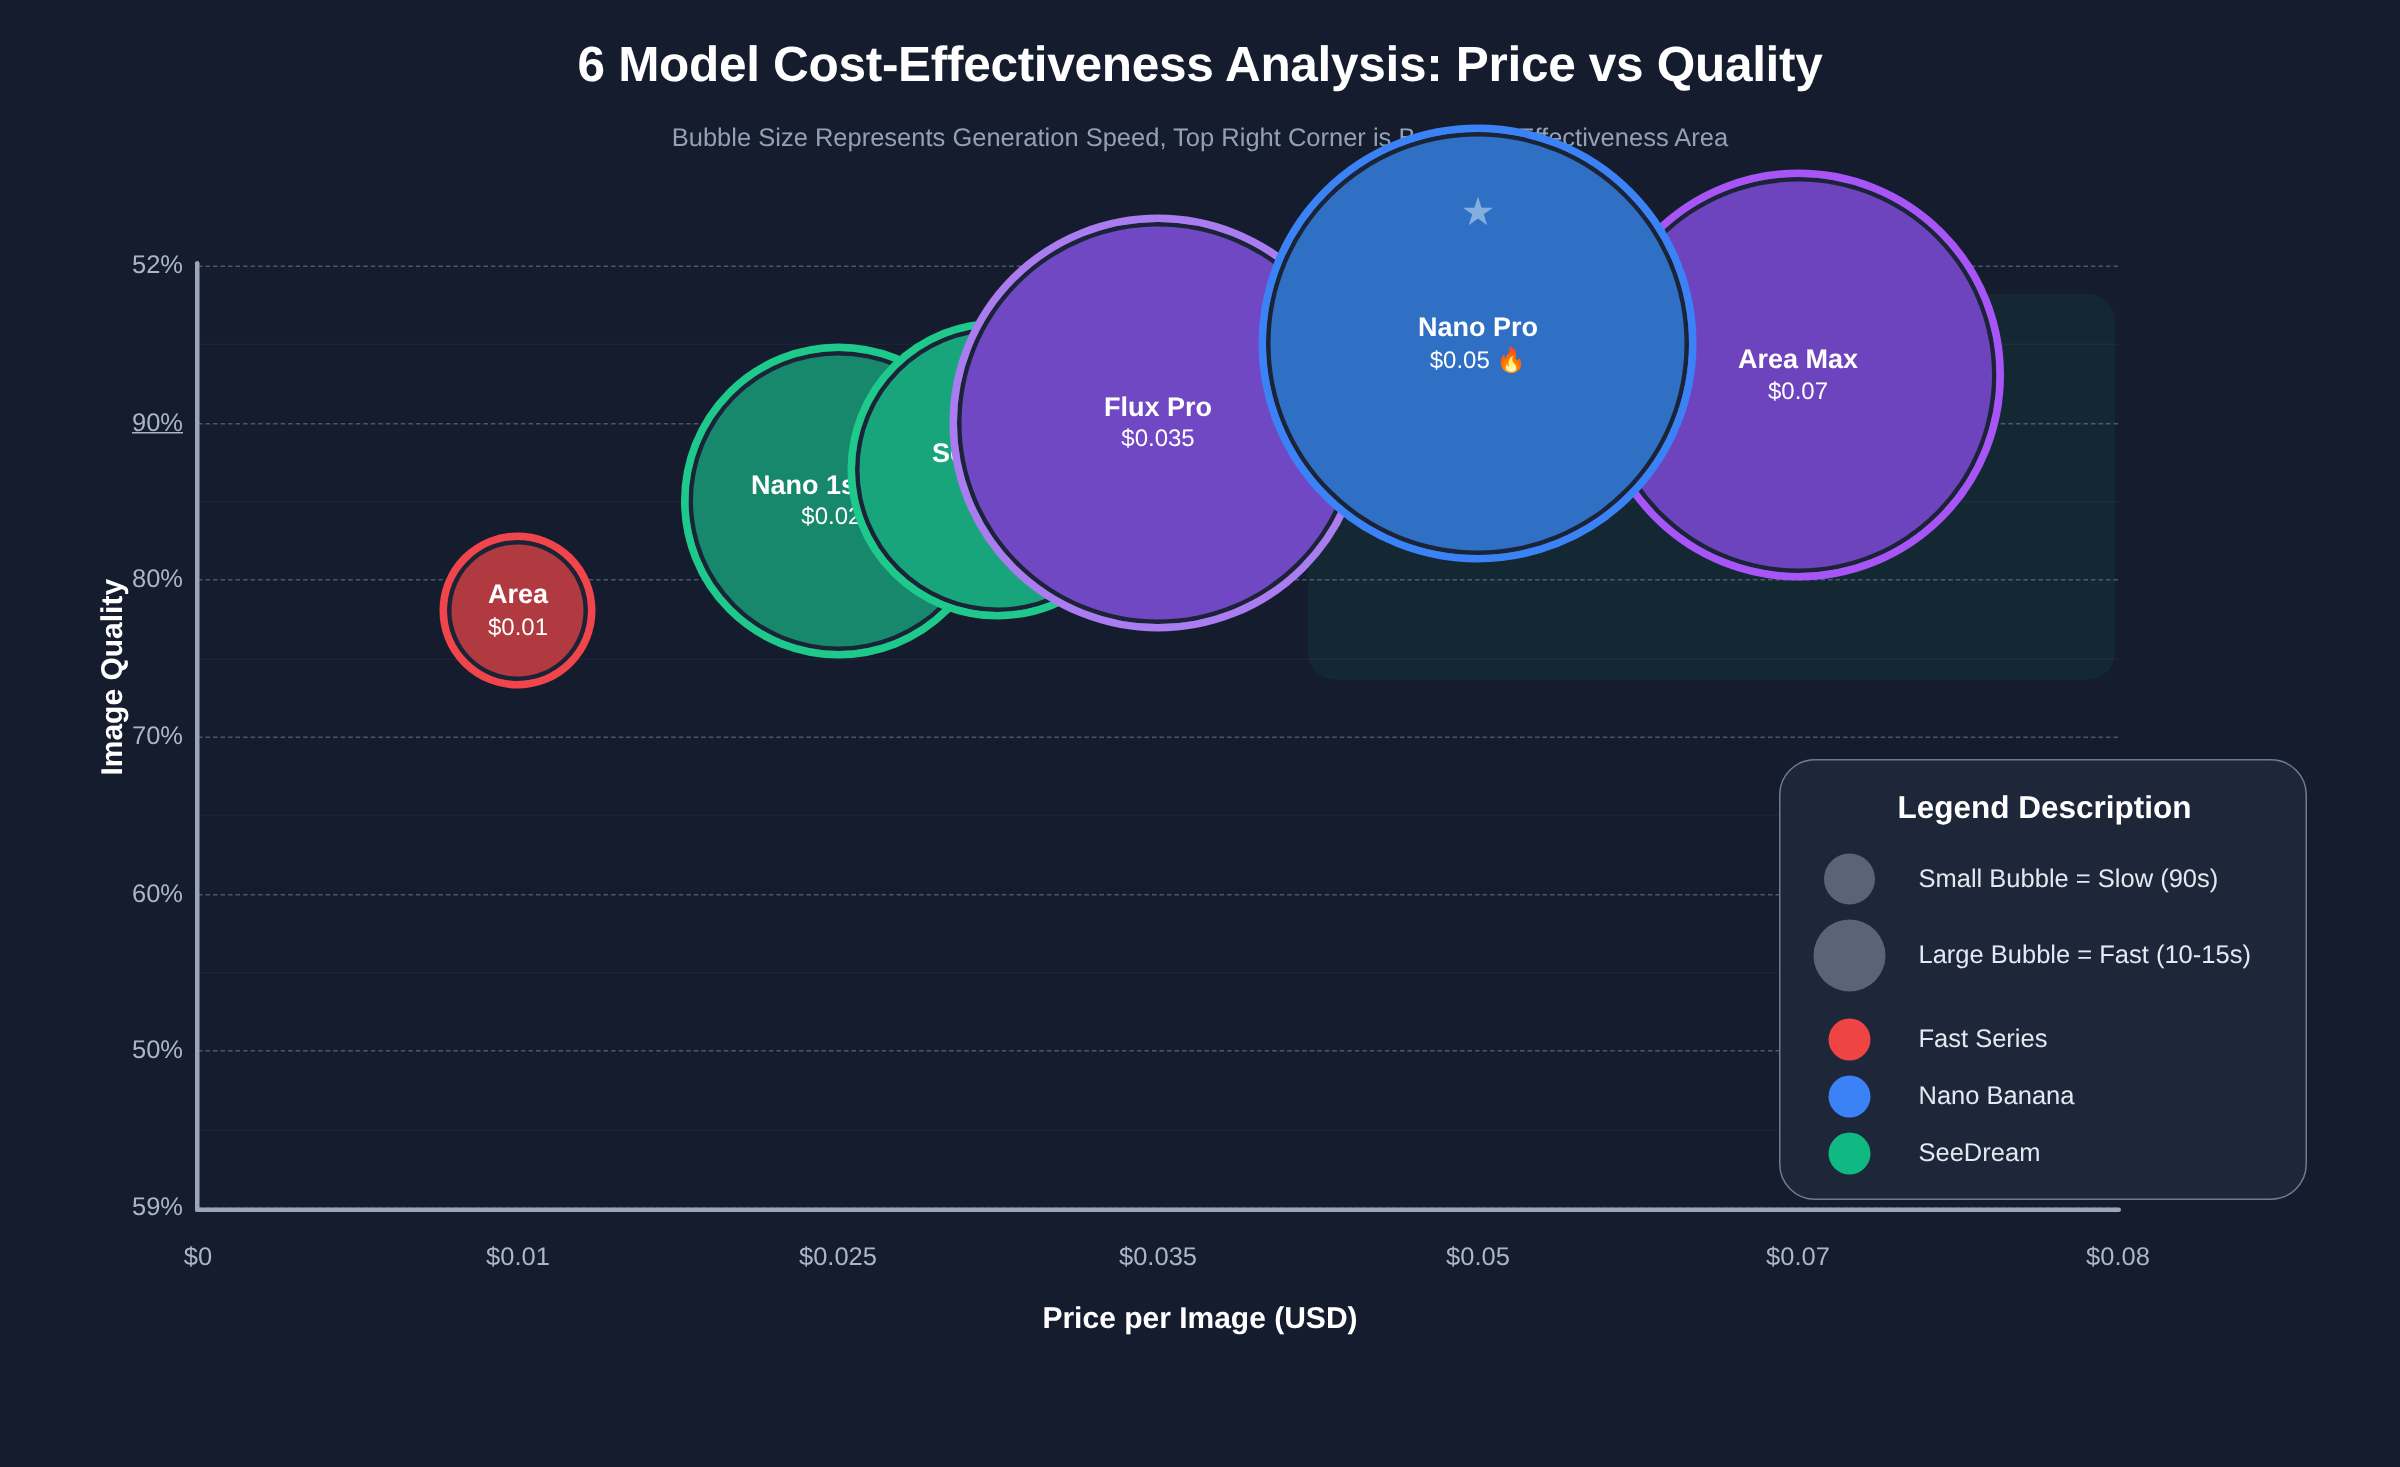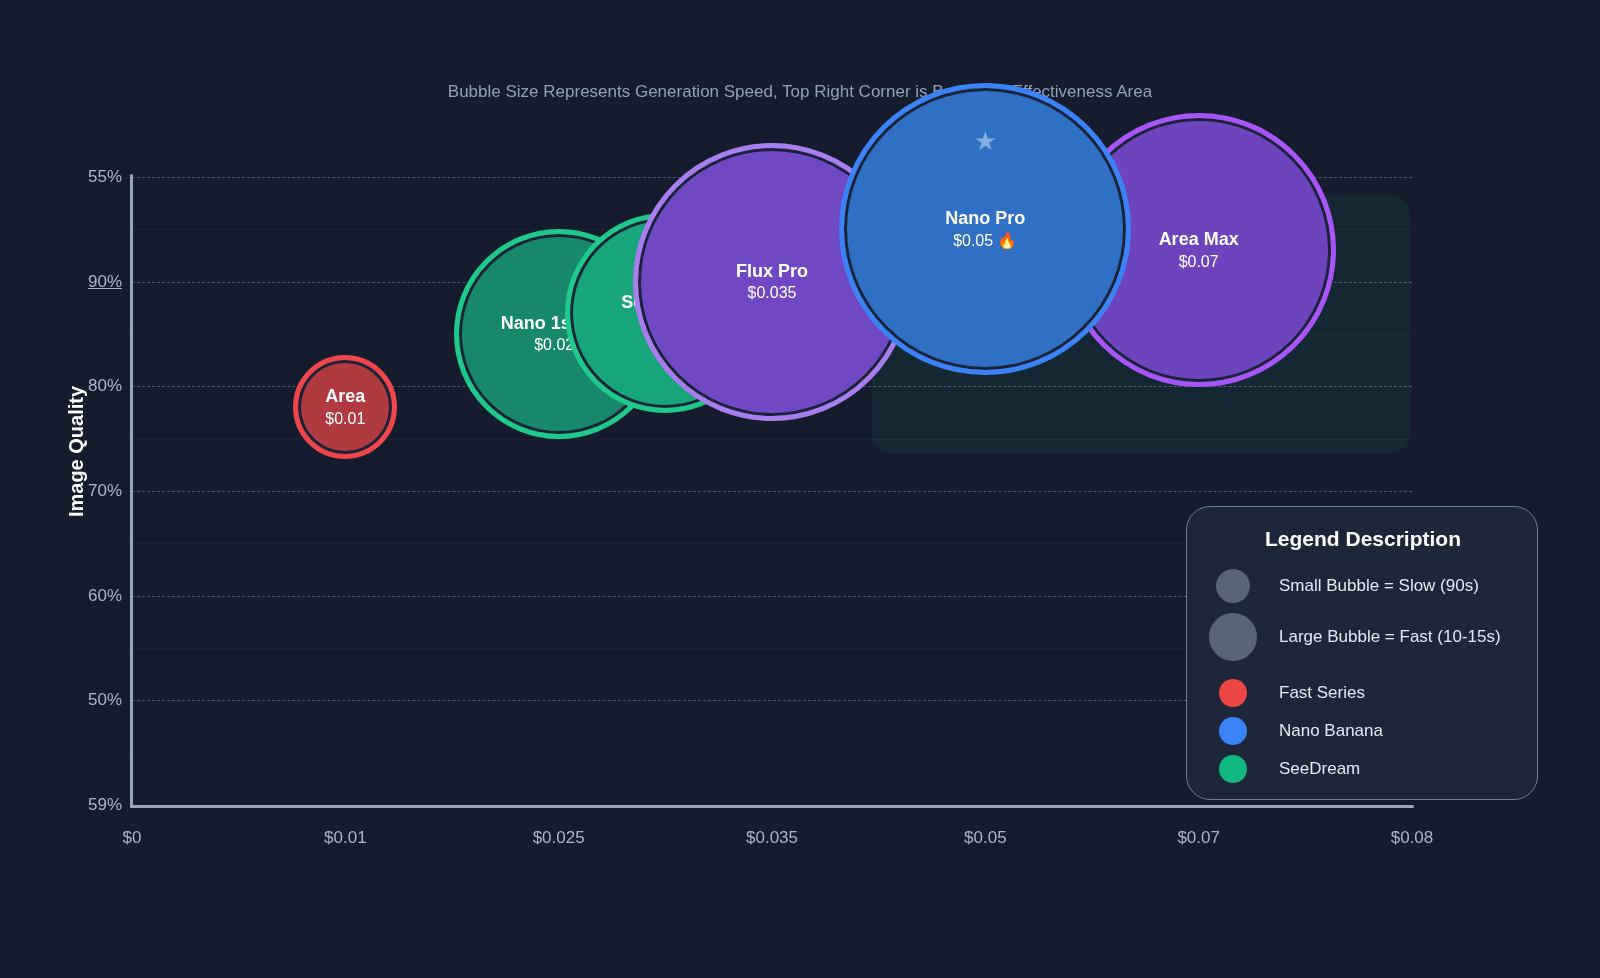--- a/index.html
+++ b/index.html
@@ -203,20 +203,21 @@
     font-size: 17px;
     color: #f0b429;
     white-space: nowrap;
   }
 </style>
 </head>
 <body>
 
 <div id="root">
 
+  <div class="chart-title">6 Model Cost-Effectiveness Analysis: Price vs Quality</div>
   <div class="chart-subtitle">Bubble Size Represents Generation Speed, Top Right Corner is Best Cost-Effectiveness Area</div>
 
   <div id="grid-layer">
       <div class="gridline" style="top: 805px;"></div>
       <div class="gridline" style="top: 700.333px;"></div>
       <div class="gridline" style="top: 595.667px;"></div>
       <div class="gridline" style="top: 491px;"></div>
       <div class="gridline" style="top: 386.333px;"></div>
       <div class="gridline" style="top: 281.667px;"></div>
       <div class="gridline" style="top: 177px;"></div>
@@ -235,21 +236,21 @@
   <div class="axis-line-y"></div>
   <div class="axis-line-x"></div>
 
   <div id="ytick-layer">
       <div class="ytick" style="top: 805px;">59%</div>
       <div class="ytick" style="top: 700.333px;">50%</div>
       <div class="ytick" style="top: 595.667px;">60%</div>
       <div class="ytick" style="top: 491px;">70%</div>
       <div class="ytick" style="top: 386.333px;">80%</div>
       <div class="ytick" style="top: 281.667px; text-decoration: underline;">90%</div>
-      <div class="ytick" style="top: 177px;">55%</div>
+      <div class="ytick" style="top: 177px;">52%</div>
     </div>
   <div id="xtick-layer">
       <div class="xtick" style="left: 132px;">$0</div>
       <div class="xtick" style="left: 345.333px;">$0.01</div>
       <div class="xtick" style="left: 558.667px;">$0.025</div>
       <div class="xtick" style="left: 772px;">$0.035</div>
       <div class="xtick" style="left: 985.333px;">$0.05</div>
       <div class="xtick" style="left: 1198.67px;">$0.07</div>
       <div class="xtick" style="left: 1412px;">$0.08</div>
     </div>
@@ -276,20 +277,21 @@
         <div class="b-name">Nano Pro</div>
         <div class="b-price">$0.05 🔥</div>
       </div>
       <div class="bubble" style="width: 274px; height: 274px; left: 1198.67px; top: 250.267px; background: rgb(109, 68, 189); border: 5px solid rgb(168, 85, 247); box-shadow: rgb(27, 35, 54) 0px 0px 0px 3px inset; z-index: 8;">
         <div class="b-name">Area Max</div>
         <div class="b-price">$0.07</div>
       </div>
     </div>
 
   <div class="yaxis-title">Image Quality</div>
+  <div class="xaxis-title">Price per Image (USD)</div>
 
   <div class="legend-box">
     <div class="legend-title">Legend Description</div>
     <div id="legend-rows">
         <div class="legend-row" style="top: 62px;">
           <span class="legend-swatch" style="width: 34px; height: 34px; background: rgb(90, 100, 120); margin-left: 7px; margin-right: 29px;"></span>
           <span class="legend-text">Small Bubble = Slow (90s)</span>
         </div>
         <div class="legend-row" style="top: 106px;">
           <span class="legend-swatch" style="width: 48px; height: 48px; background: rgb(90, 100, 120); margin-left: 0px; margin-right: 22px;"></span>

